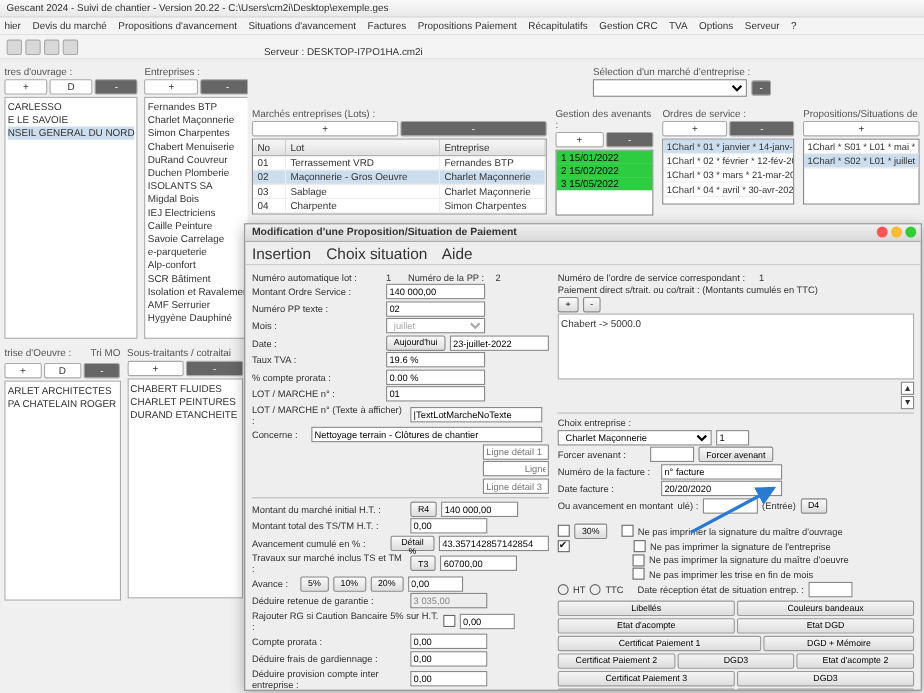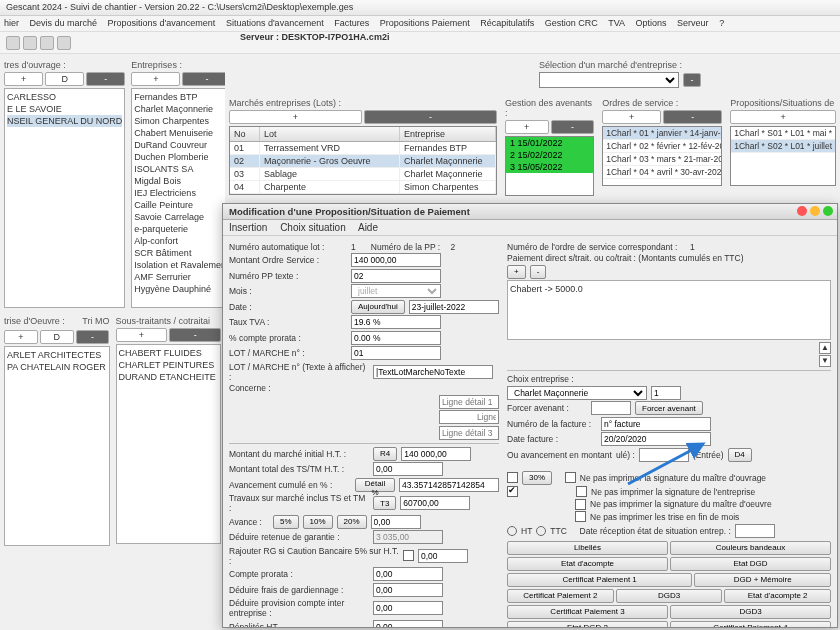--- a/index.html
+++ b/index.html
@@ -3,21 +3,21 @@
 <meta charset="utf-8">
 <style>
   * { box-sizing: border-box; margin: 0; padding: 0; font-family: Arial, sans-serif; }
   body { background: #f0f0f0; width: 840px; height: 630px; overflow: hidden; font-size: 9px; color: #333; }
   
   .titlebar { background: linear-gradient(#fafafa,#e8e8e8); height: 16px; padding: 2px 6px; border-bottom: 1px solid #ccc; font-size: 9px; }
   .menubar { background: #f4f4f4; height: 16px; padding: 2px 4px; border-bottom: 1px solid #ddd; white-space: nowrap; overflow: hidden; }
   .menubar span { margin-right: 8px; cursor: default; }
   .toolbar { background: #f4f4f4; height: 22px; padding: 2px 6px; border-bottom: 1px solid #ddd; display: flex; align-items: center; gap: 3px;}
   .toolbar .icon { width:14px; height:14px; background:#d8d8d8; border:1px solid #aaa; border-radius:2px; }
-  .server-label { position:absolute; left:240px; top:32px; font-weight:bold; font-size:9px;}
+  .server-label { position:absolute; left:240px; top:42px; font-weight:normal; font-size:9px;}
   
   .main-area { display:flex; height: calc(100% - 54px); }
   .left-col { width: 225px; padding: 4px 4px; overflow:hidden; }
   .mid-col { flex: 1; padding: 4px; overflow:hidden; }
   
   .panel-label { font-size:9px; color:#555; margin:2px 0; }
   .btn-row { display:flex; gap:2px; margin:2px 0; }
   .btn-small { flex:1; height:14px; background:#fff; border:1px solid #aaa; border-radius:2px; font-size:9px; text-align:center; line-height:12px; cursor:pointer;}
   .btn-small.dark { background:#666; color:#fff; }
   .listbox { background:#fff; border:1px solid #aaa; min-height:60px; padding:2px; font-size:9px; line-height:12px; overflow:hidden;}
@@ -47,21 +47,21 @@
   
   .prop-box { background:#fff; border:1px solid #888; min-height:60px; font-size:8.5px;}
   .prop-box div { padding:1px 3px; border-bottom:1px solid #eee; white-space:nowrap;}
   .prop-box .sel { background:#cde; }
 
   
   .modal { position:absolute; left:222px; top:203px; width:616px; height:425px; background:#eee; border:1px solid #888; box-shadow:0 3px 12px rgba(0,0,0,0.3); overflow:hidden; }
   .modal-title { background:linear-gradient(#f0f0f0,#d8d8d8); padding:2px 6px; font-weight:bold; font-size:9.5px; border-bottom:1px solid #aaa; position:relative;}
   .modal-title .winbtns { position:absolute; right:4px; top:2px; display:flex; gap:3px;}
   .modal-title .winbtns span { width:10px; height:10px; border-radius:50%; display:inline-block;}
-  .modal-menu { padding:2px 6px; font-size:10px; border-bottom:1px solid #ccc; }
+  .modal-menu { padding:2px 6px; font-size:14px; border-bottom:1px solid #ccc; }
   .modal-menu span { margin-right:10px; }
   .modal-body { padding:4px 6px; display:flex; gap:8px; height:calc(100% - 30px); overflow:hidden;}
   .modal-left { width:270px; }
   .modal-right { flex:1; }
   .form-row { display:flex; align-items:center; margin:1.5px 0; font-size:8.5px; gap:4px;}
   .form-row .lbl { width:118px; color:#333; }
   .form-row .lbl2 { width:140px; color:#333; }
   .form-row input, .form-row select { height:14px; font-size:8.5px; border:1px solid #888; padding:0 2px; background:#fff;}
   .form-row .btnx { height:14px; font-size:8px; border:1px solid #888; background:linear-gradient(#fafafa,#ddd); border-radius:2px; padding:0 6px; cursor:pointer;}
   .form-row .ro { background:#eee; color:#888; }
@@ -308,20 +308,21 @@
       <div class="form-row">
           <span class="lbl">LOT / MARCHE n° :</span>
           <input style="width: 90px;" value="01">
         </div>
       <div class="form-row">
           <span class="lbl2">LOT / MARCHE n° (Texte à afficher) :</span>
           <input style="width: 120px;" value="|TextLotMarcheNoTexte">
         </div>
       <div class="form-row">
           <span style="width:50px;">Concerne :</span>
+          <input style="width: 210px;" value="Nettoyage terrain - Clôtures de chantier">
         </div>
       <div class="form-row" style="justify-content:flex-end;">
           <input style="width: 60px;" placeholder="Ligne détail 1">
         </div>
       <div class="form-row" style="justify-content:flex-end;">
           <input style="width: 60px; padding-left: 37px;" placeholder="Ligne détail 2">
         </div>
       <div class="form-row" style="justify-content:flex-end;">
           <input style="width: 60px;" placeholder="Ligne détail 3">
         </div>

